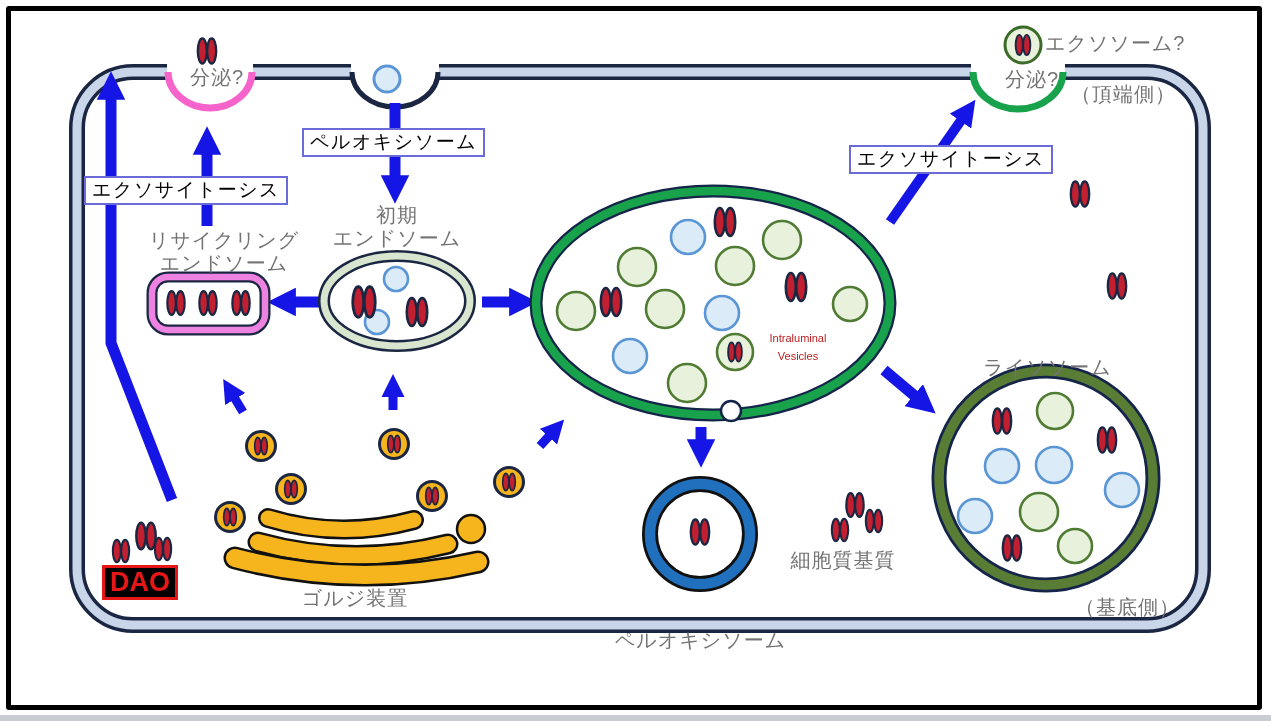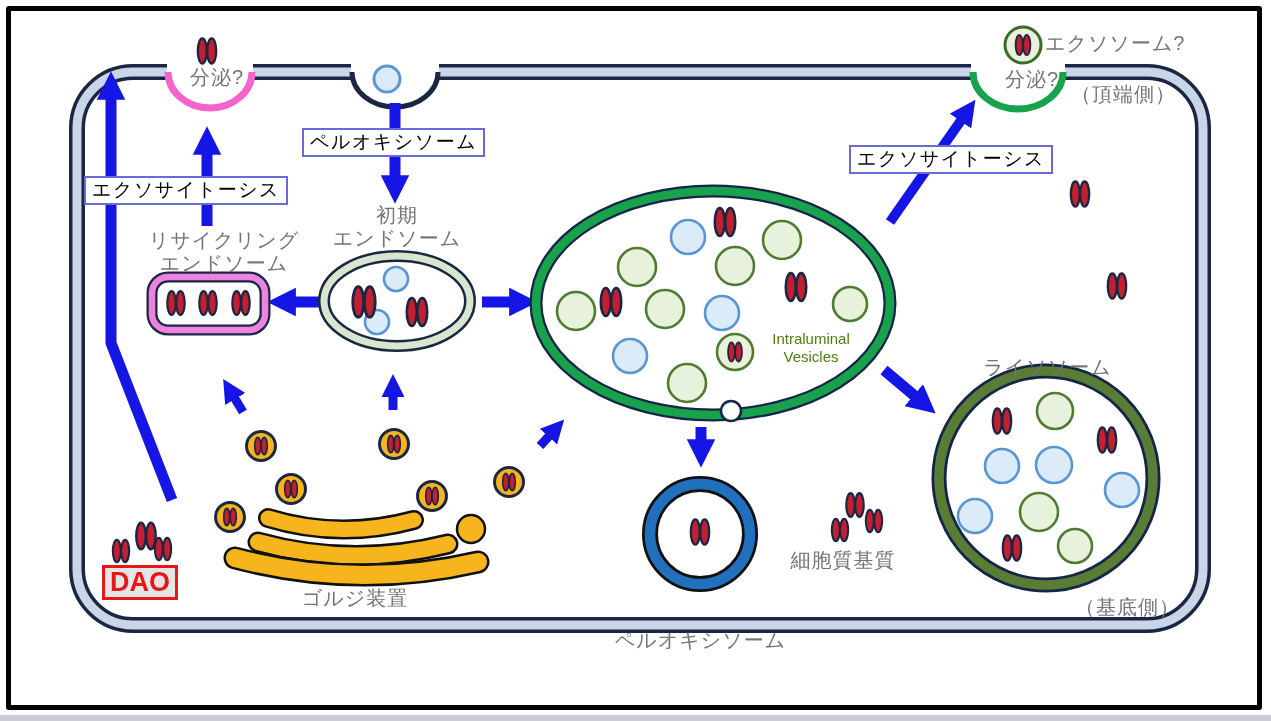--- a/index.html
+++ b/index.html
@@ -7,23 +7,23 @@
          font-family:"Liberation Sans","DejaVu Sans",sans-serif;}
   .frame{position:absolute;left:6px;top:6px;right:9px;bottom:11px;border:5px solid #000;
          border-radius:3px;background:#fff;}
   .bottom-strip{position:absolute;left:0;right:0;bottom:0;height:6px;background:#c9ccd2;}
   svg.art{position:absolute;left:0;top:0;width:1271px;height:721px;}
   .lbl{position:absolute;font-size:20px;line-height:23px;color:#737373;letter-spacing:1px;
        white-space:pre-line;text-align:center;}
   .boxlbl{position:absolute;font-size:19px;line-height:22px;background:#fff;
           border:2px solid #6b6bd8;padding:1px 6px 2px;letter-spacing:1.5px;
           white-space:nowrap;text-align:center;color:#000;}
-  .small-green{font-size:15px;line-height:17.5px;color:#4d7c0f;letter-spacing:0;padding-left:13px;}
+  .small-green{font-size:11px;line-height:17.5px;color:#b91c1c;letter-spacing:0;}
   .daobox{position:absolute;left:102px;top:565px;border:3px solid #e61717;color:#e61717;
-          font-weight:bold;font-size:27px;line-height:29px;padding:0 5px;background:#e5e5e5;
+          font-weight:bold;font-size:27px;line-height:29px;padding:0 5px;background:#000000;
           letter-spacing:0;}
   .caption{position:absolute;left:0;right:10px;top:651px;text-align:center;font-weight:bold;
            font-size:30px;line-height:42px;color:#000;letter-spacing:0.5px;white-space:pre;}
   .retmark{font-size:17px;font-weight:normal;color:#999;letter-spacing:0;}
 </style>
 </head>
 <body>
 
 <div id="stage">
   <div class="frame"></div>

